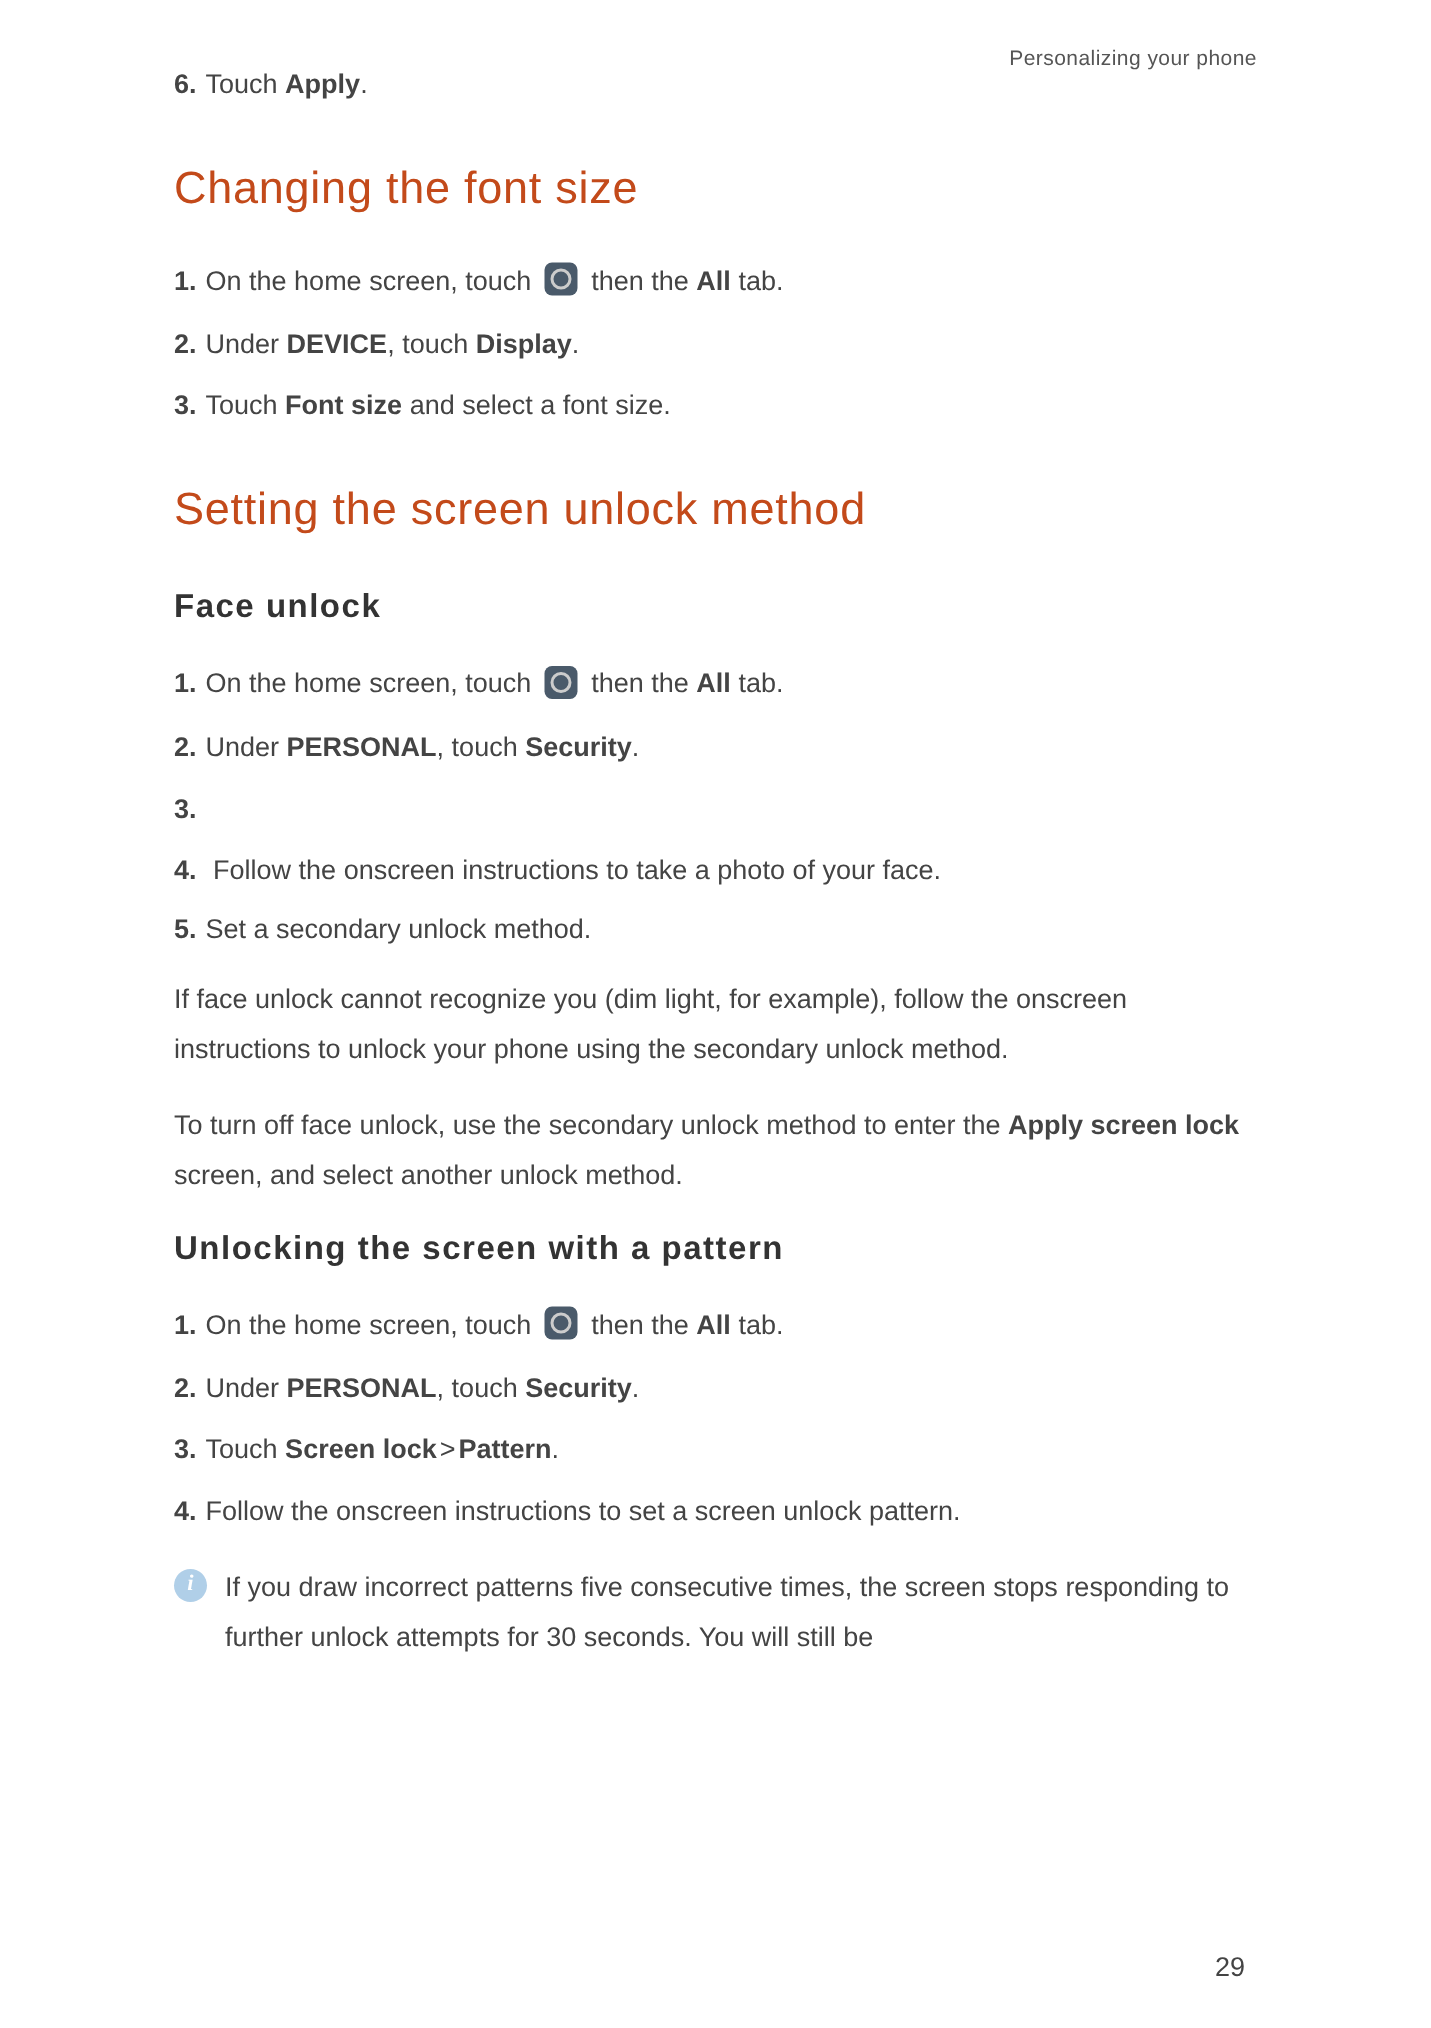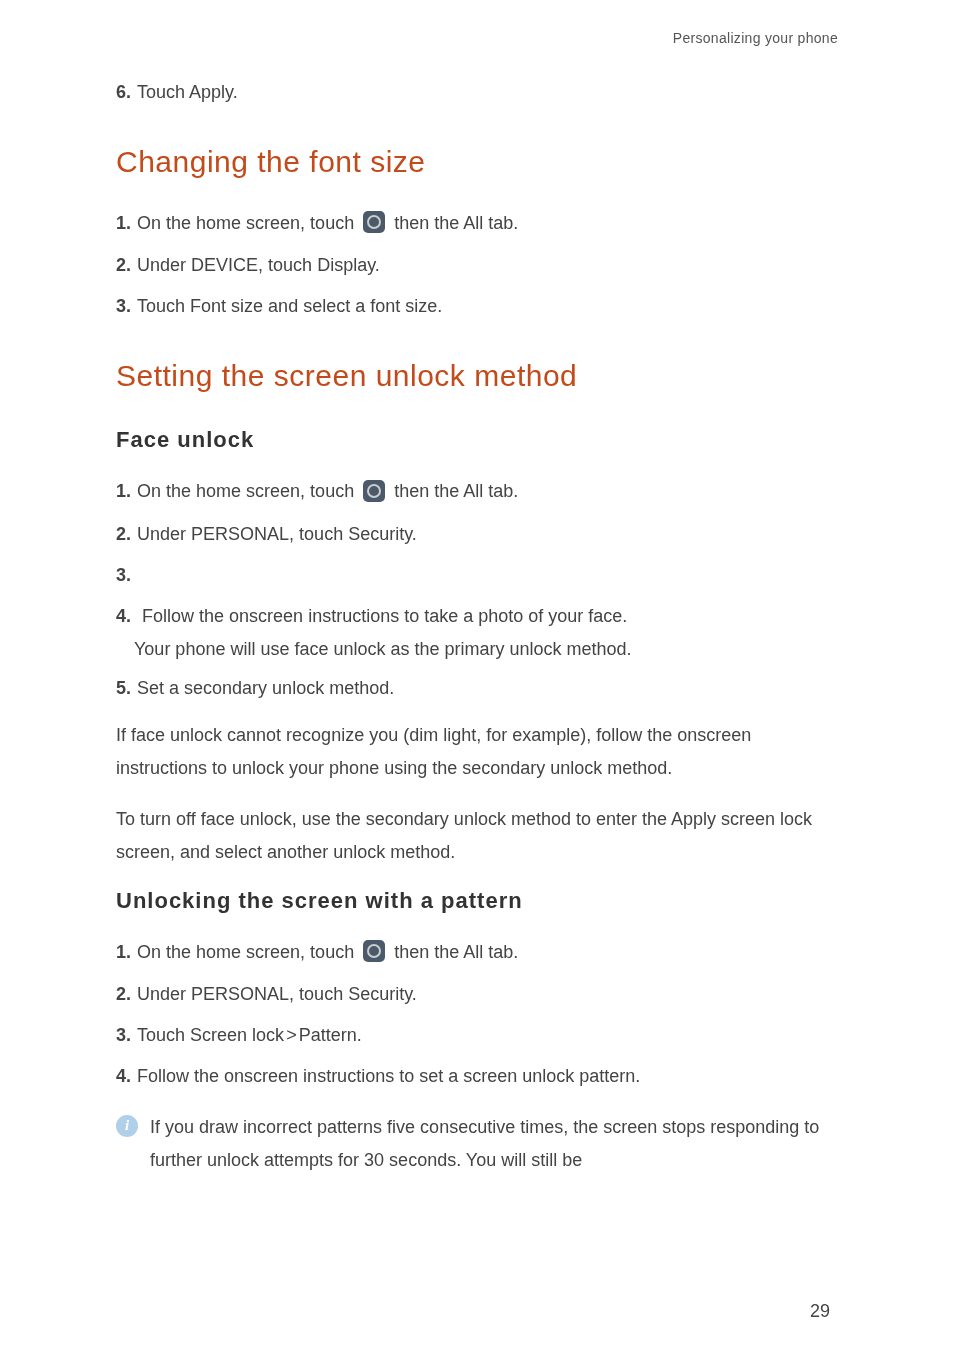--- a/index.html
+++ b/index.html
@@ -13,21 +13,20 @@
       background: #fff;
       font-family: "Segoe UI", "Helvetica Neue", Arial, sans-serif;
       color: #333;
       position: relative;
       padding: 30px 116px 0 116px;
     }
     .header-text {
       text-align: right;
       font-size: 14px;
       color: #555;
-      margin-bottom: 36px;
       letter-spacing: 0.3px;
     }
     .numbered-step {
       display: flex;
       align-items: baseline;
       margin-bottom: 20px;
       font-size: 18px;
       color: #444;
     }
     .step-num {
@@ -41,21 +40,21 @@
       display: inline;
     }
     .step-body-indent {
       display: block;
       margin-left: 18px;
       font-size: 18px;
       color: #444;
       margin-top: 12px;
     }
     .bold {
-      font-weight: normal;
+      font-weight: bold;
     }
     h1.section {
       font-size: 30px;
       font-weight: normal;
       color: #c34a1a;
       margin-top: 42px;
       margin-bottom: 34px;
       letter-spacing: 0.5px;
     }
     h2.subsection {
@@ -184,21 +183,20 @@
   </span>
 </div>
 
 <div class="numbered-step">
   <span class="step-num">3</span>
 </div>
 
 <div class="numbered-step" style="margin-bottom:6px; display:block;">
   <span class="step-num">4</span>
   <span class="step-body">Follow the onscreen instructions to take a photo of your face.</span>
-  <span class="step-body-indent">Your phone will use face unlock as the primary unlock method.</span>
 </div>
 
 <div class="numbered-step" style="margin-top:18px;">
   <span class="step-num">5</span>
   <span class="step-body">Set a secondary unlock method.</span>
 </div>
 
 <p class="paragraph">If face unlock cannot recognize you (dim light, for example), follow the onscreen instructions to unlock your phone using the secondary unlock method.</p>
 
 <p class="paragraph">

